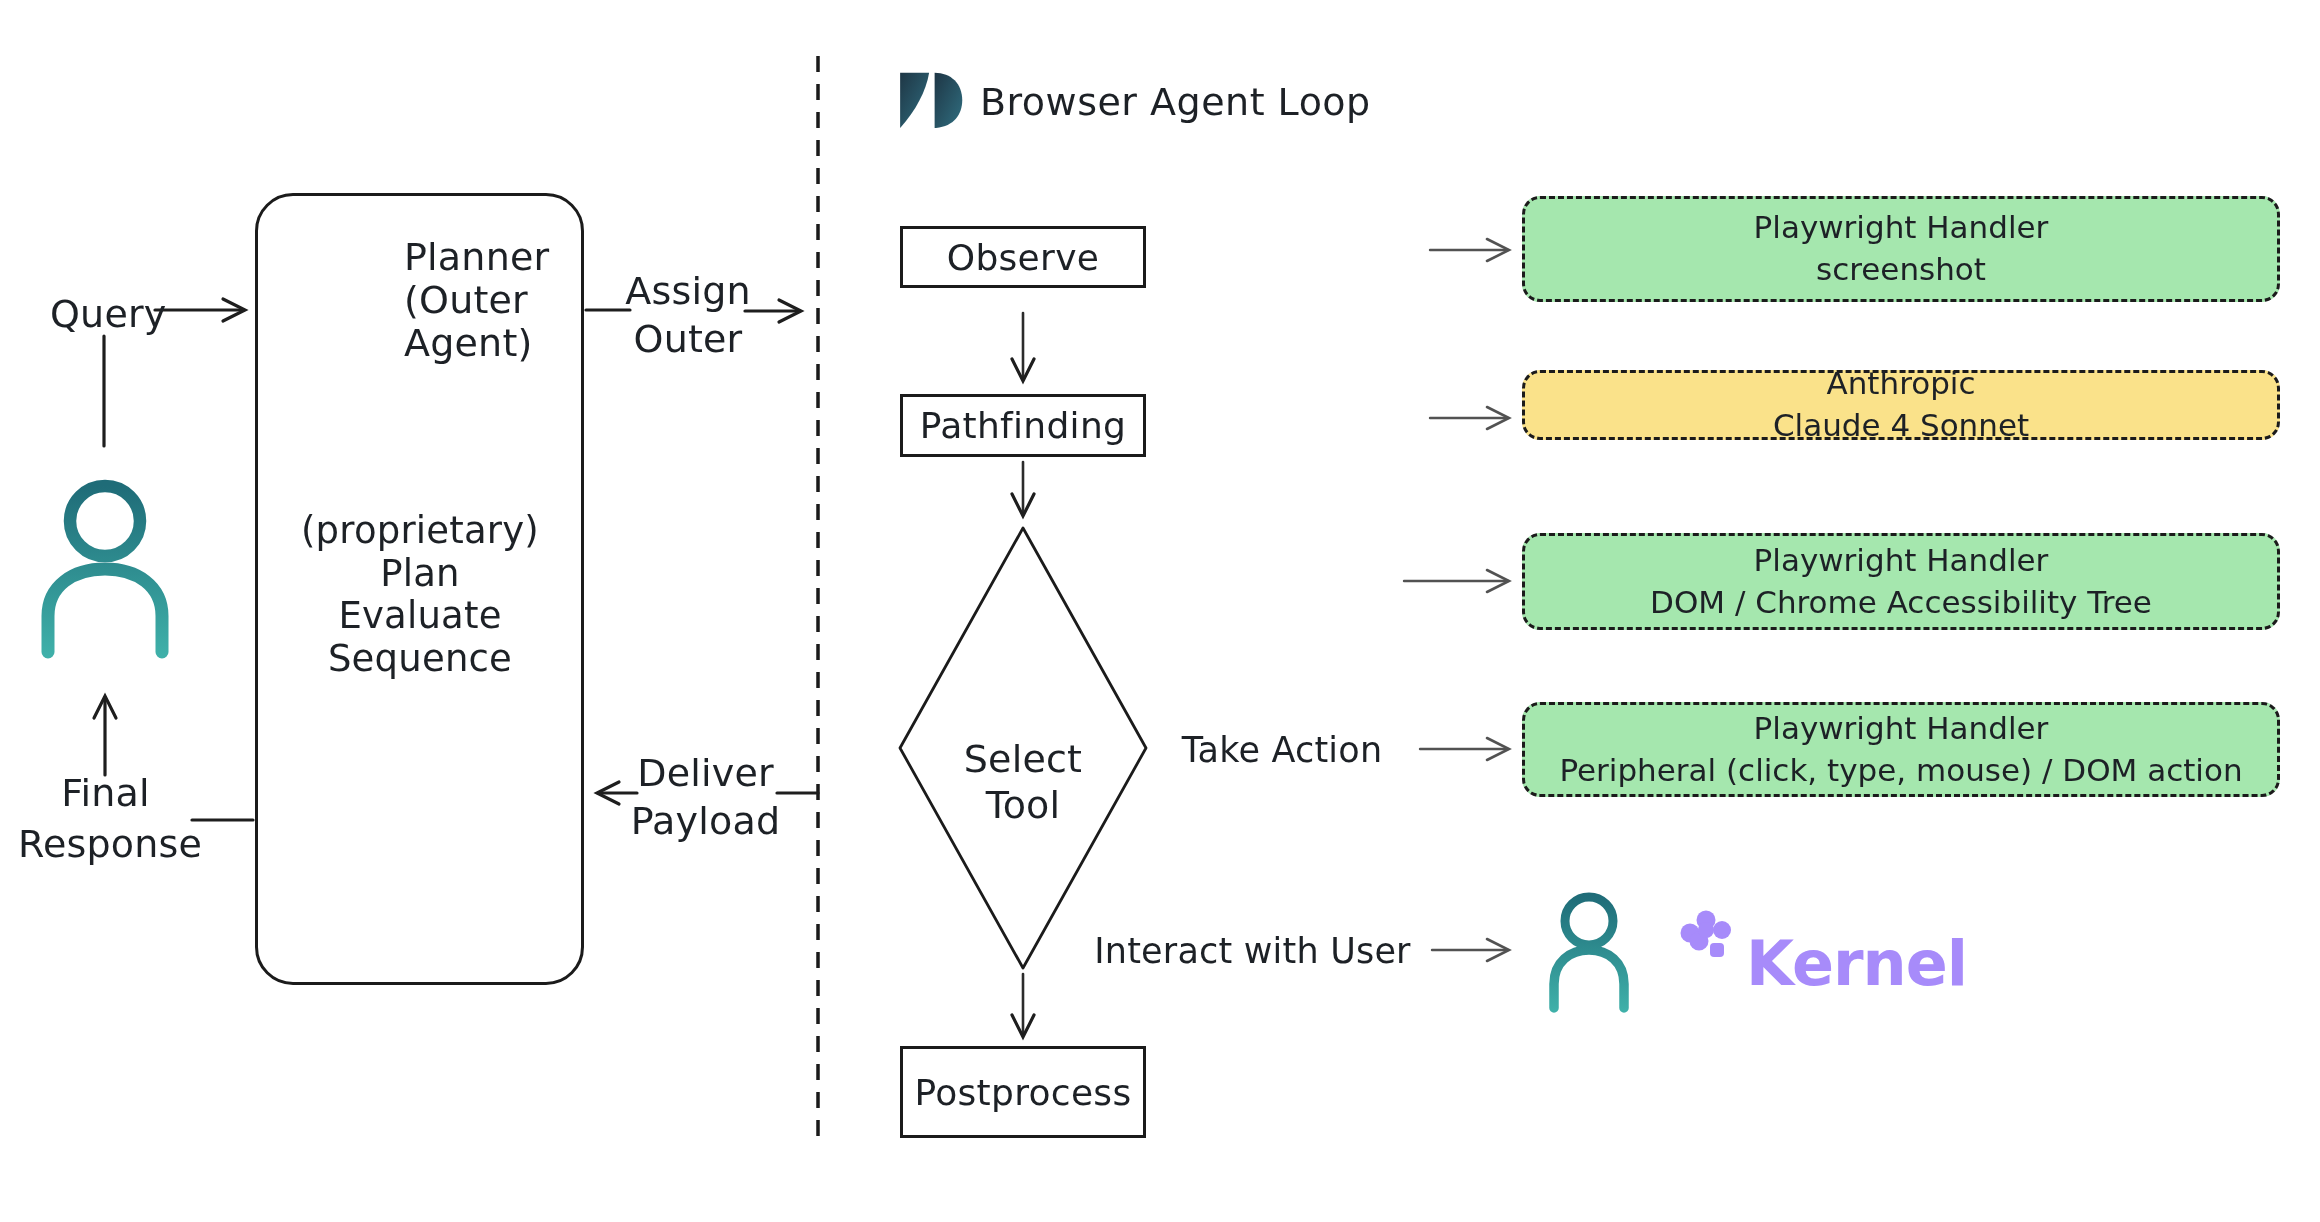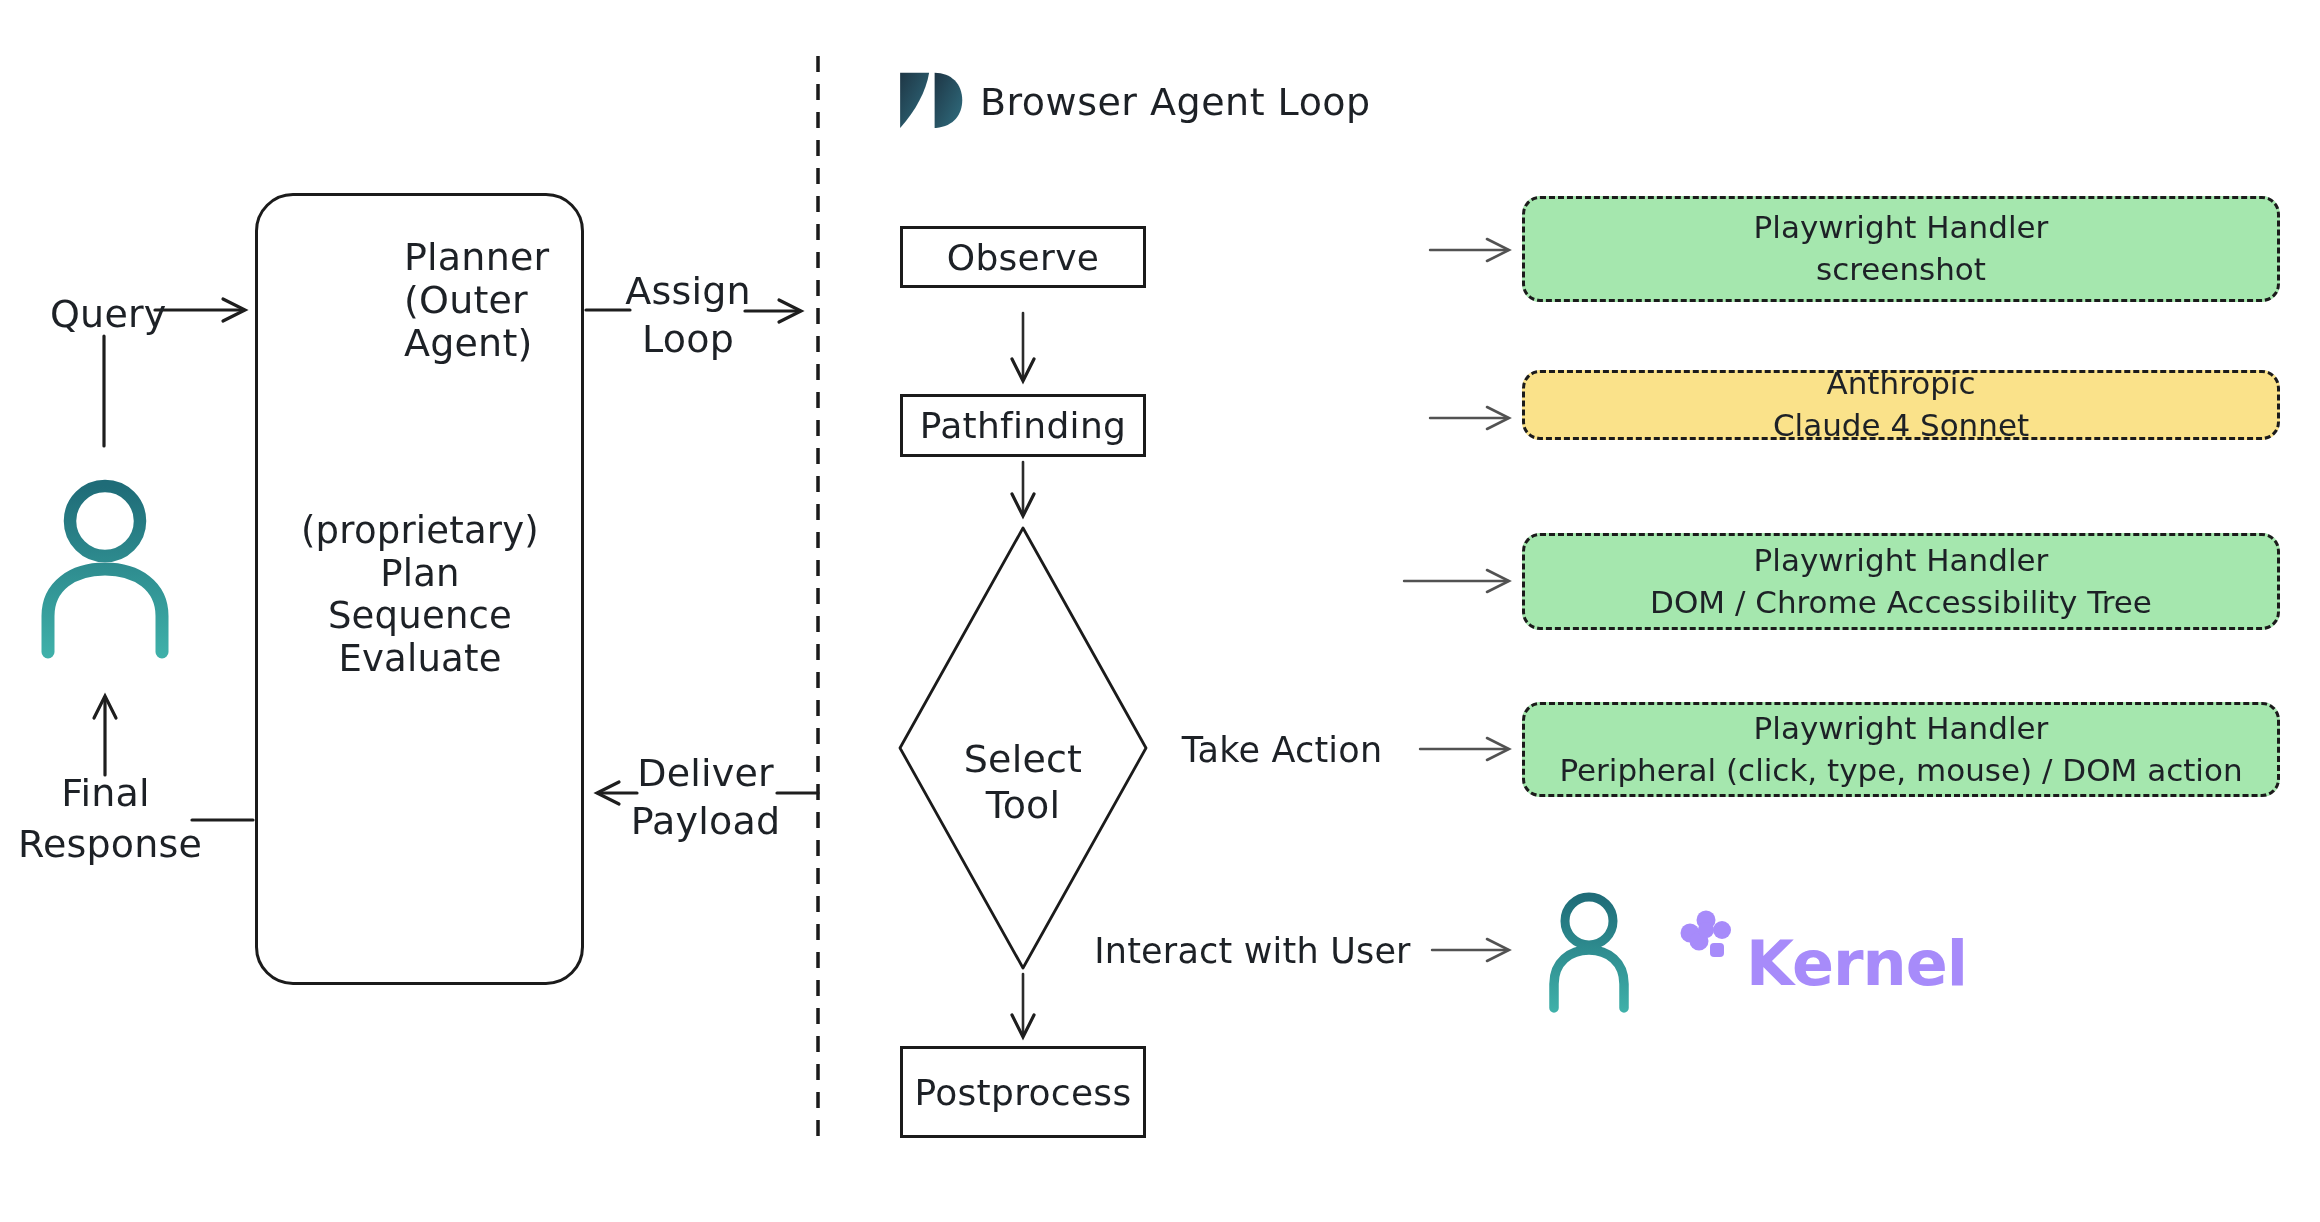--- a/index.html
+++ b/index.html
@@ -154,27 +154,27 @@
 
   <div class="lbl planner-title">
     <span>Planner</span>
     <span>(Outer</span>
     <span>Agent)</span>
   </div>
 
   <div class="lbl planner-body">
     <span>(proprietary)</span>
     <span>Plan</span>
+    <span>Evaluate</span>
     <span>Sequence</span>
-    <span>Evaluate</span>
   </div>
 
   <div class="lbl assign-lbl">
     <span>Assign</span>
-    <span>Loop</span>
+    <span>Outer</span>
   </div>
 
   <div class="lbl deliver-lbl">
     <span>Deliver</span>
     <span>Payload</span>
   </div>
 
   <div class="lbl header-lbl">Browser Agent Loop</div>
 
   <div class="flowbox fb-observe">

